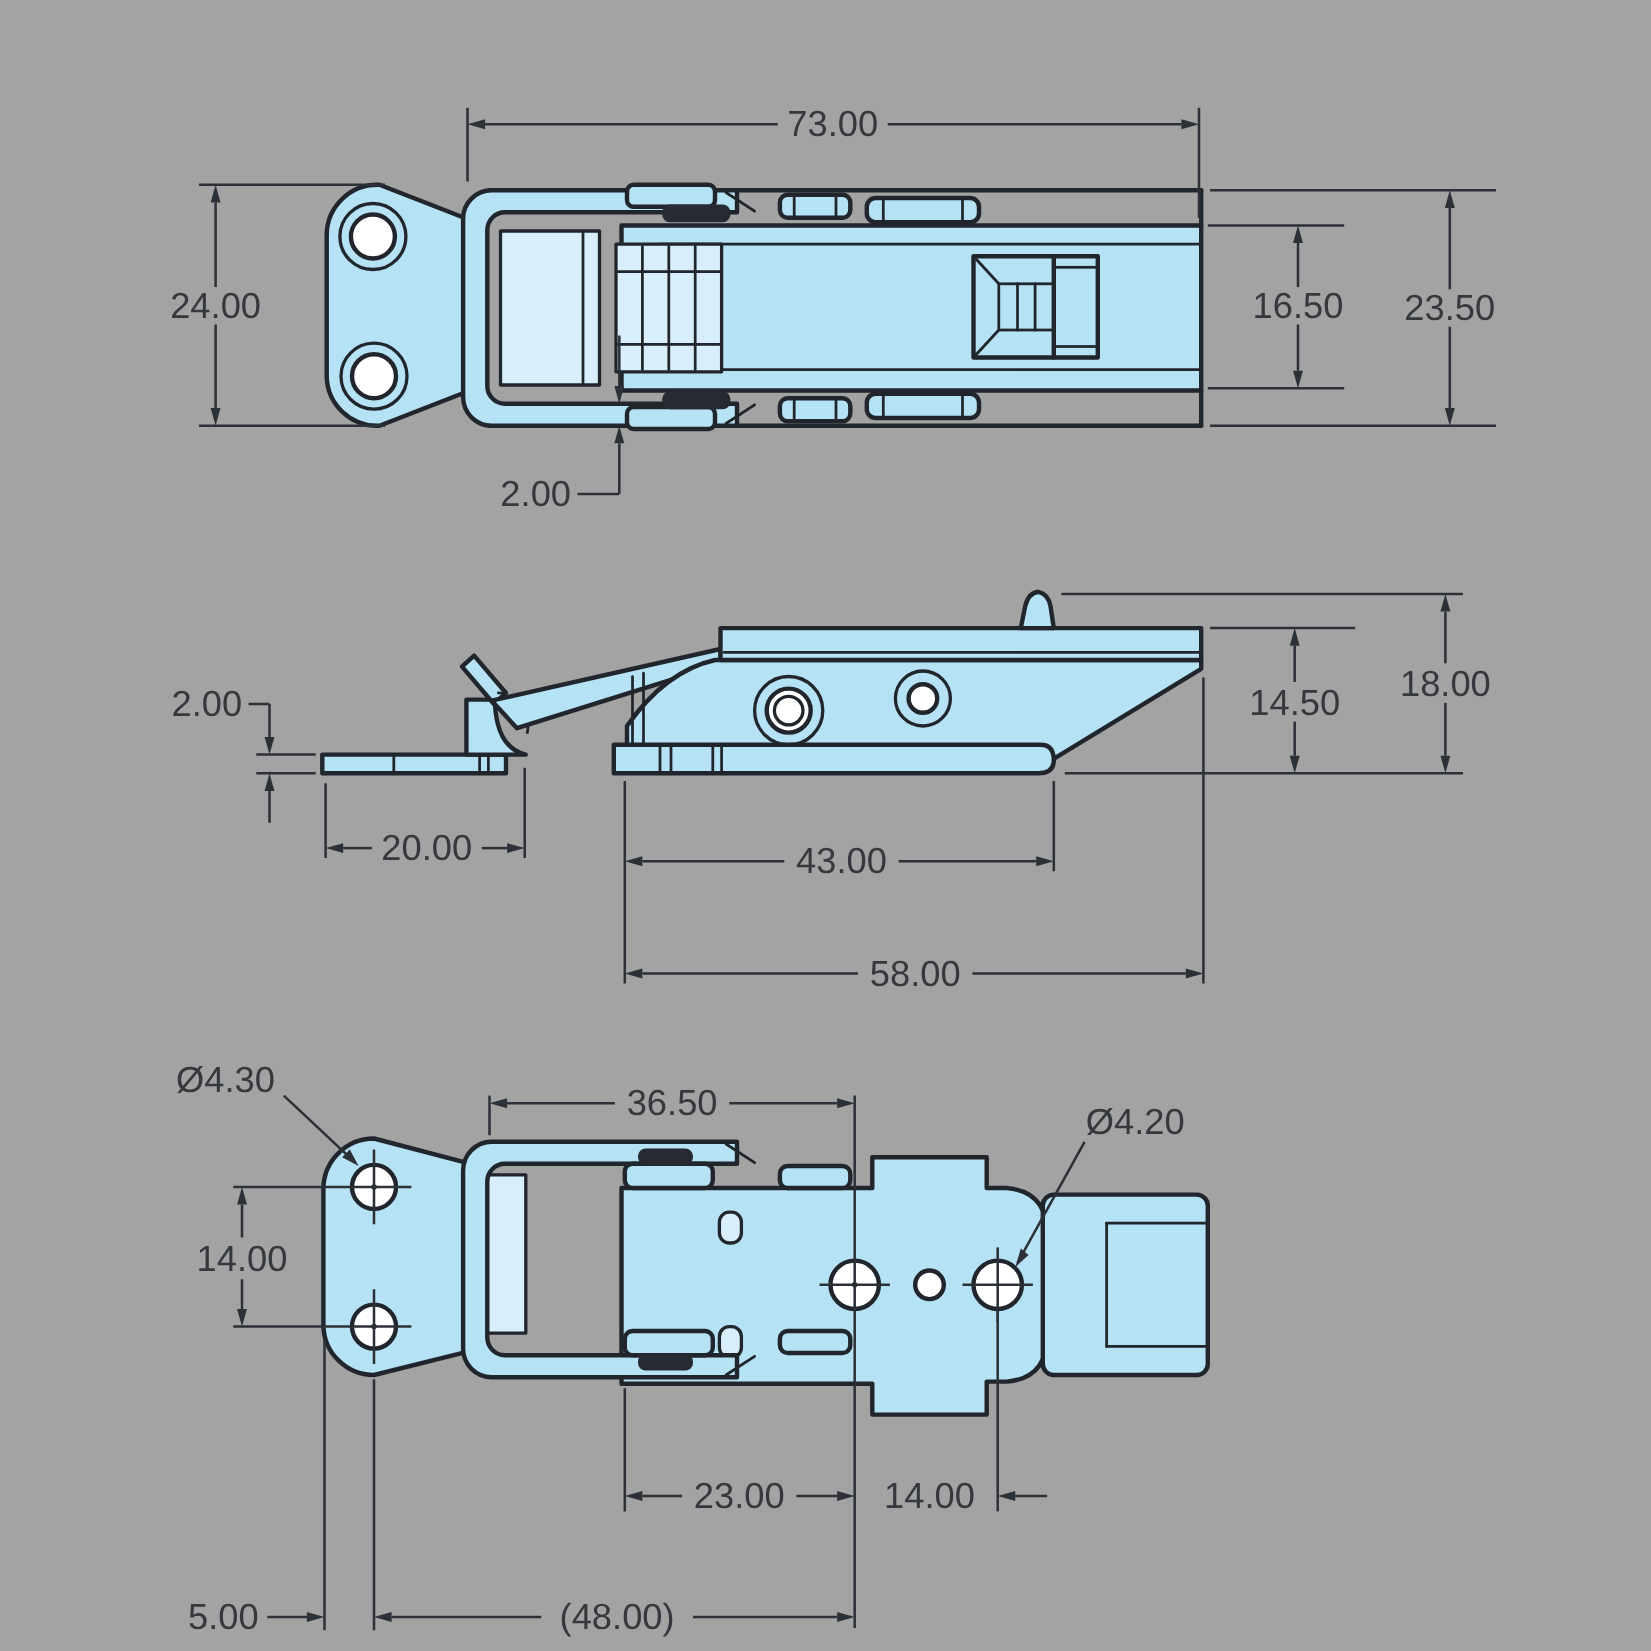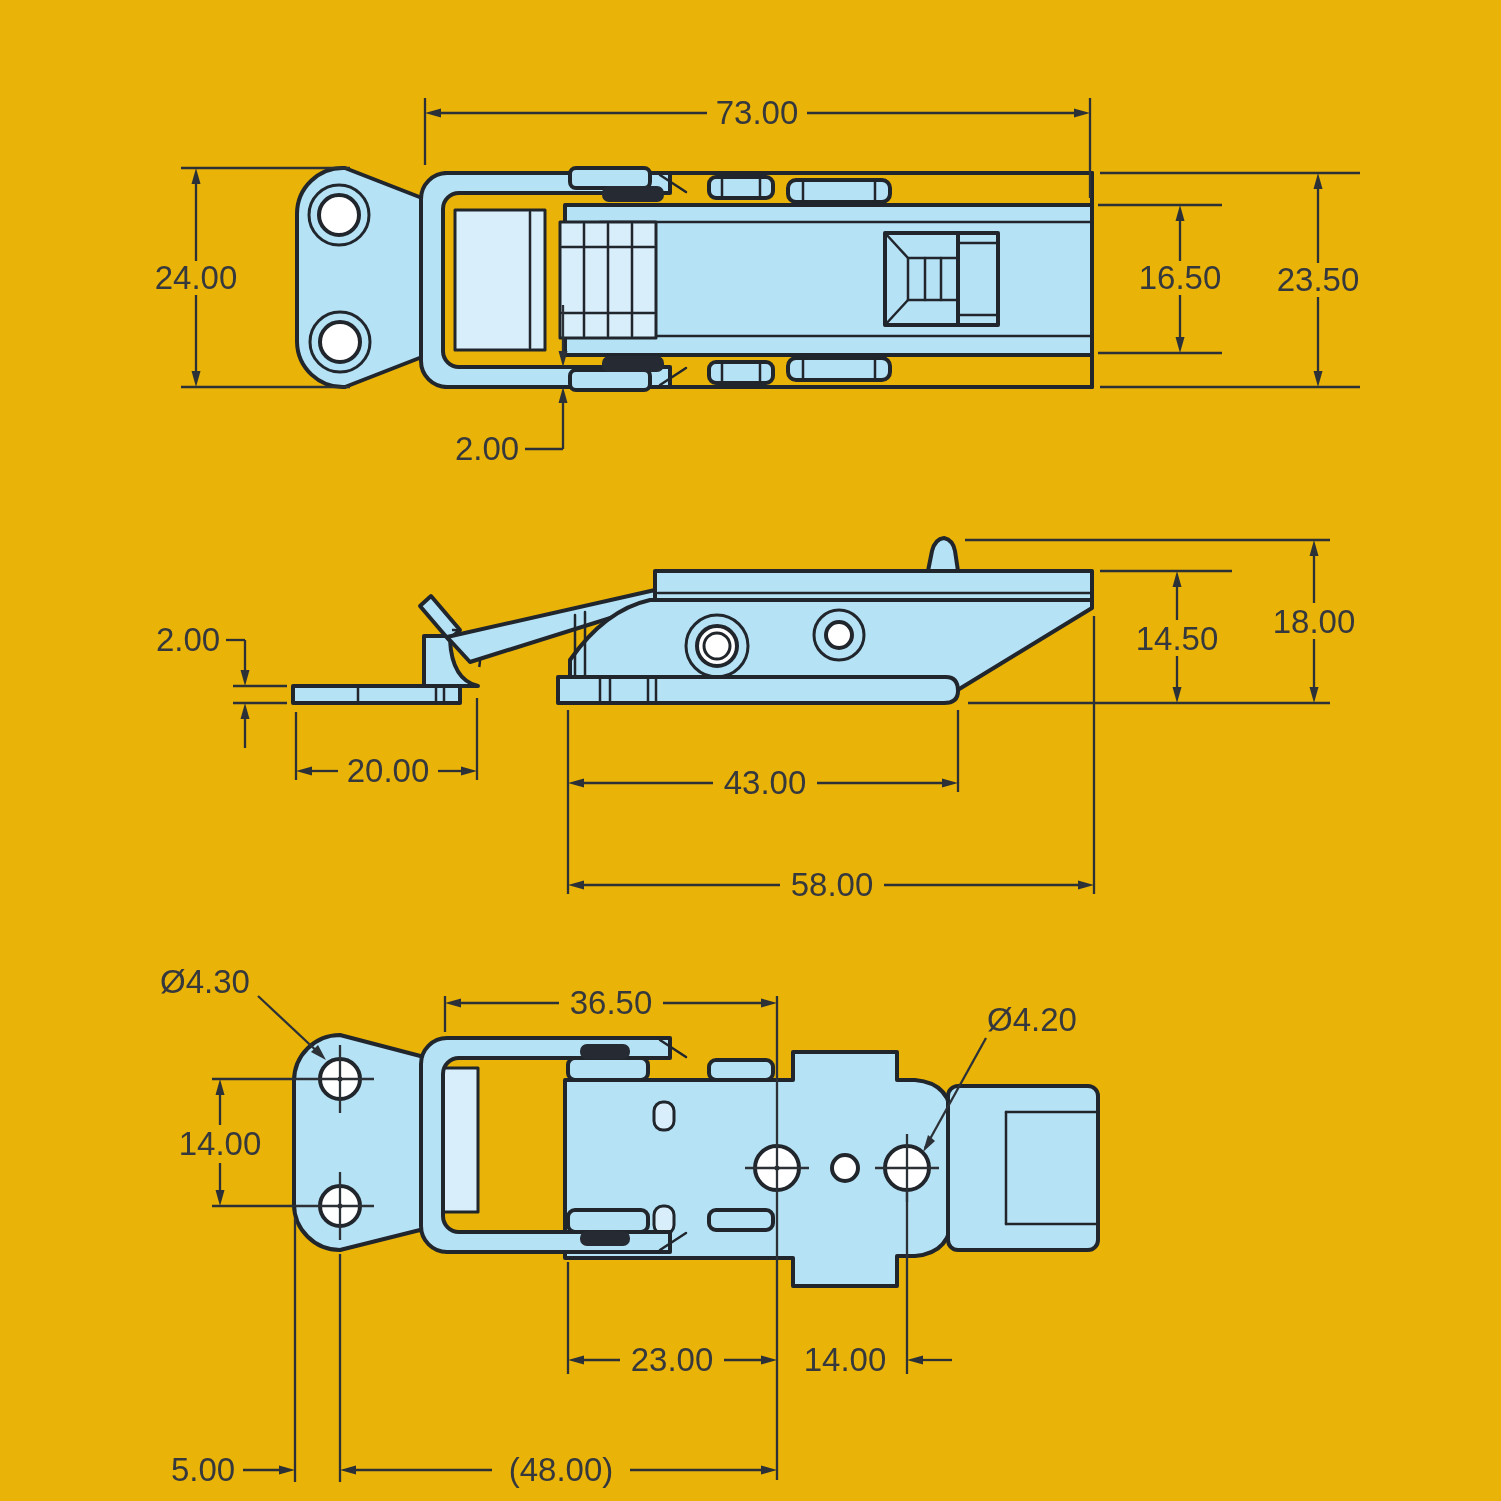--- a/index.html
+++ b/index.html
@@ -1,16 +1,16 @@
 <!DOCTYPE html>
 <html><head>
 <meta charset="utf-8">
 <style>
   html,body{margin:0;padding:0;background:#ffffff;}
-  .stage{width:1501px;height:1501px;position:relative;background:#eab308;overflow:hidden;}
+  .stage{width:1501px;height:1501px;position:relative;background:#a3a3a3;overflow:hidden;}
   svg{display:block;}
   .part{fill:#b6e2f5;stroke:#21262d;stroke-width:4;stroke-linejoin:round;}
   .part-light{fill:#d9eefb;stroke:#21262d;stroke-width:3;stroke-linejoin:round;}
   .pline{fill:none;stroke:#21262d;stroke-width:4;stroke-linecap:round;stroke-linejoin:round;}
   .pline2{fill:none;stroke:#21262d;stroke-width:2.5;stroke-linecap:round;}
   .hidden-line{fill:none;stroke:#21262d;stroke-width:2.5;stroke-dasharray:8 7;}
   .dark{fill:#262b33;stroke:none;}
   .hole{fill:#ffffff;stroke:#21262d;stroke-width:4;}
   .hole2{fill:none;stroke:#21262d;stroke-width:3;}
   .dim{fill:none;stroke:#2c3137;stroke-width:2.3;stroke-linecap:butt;}

